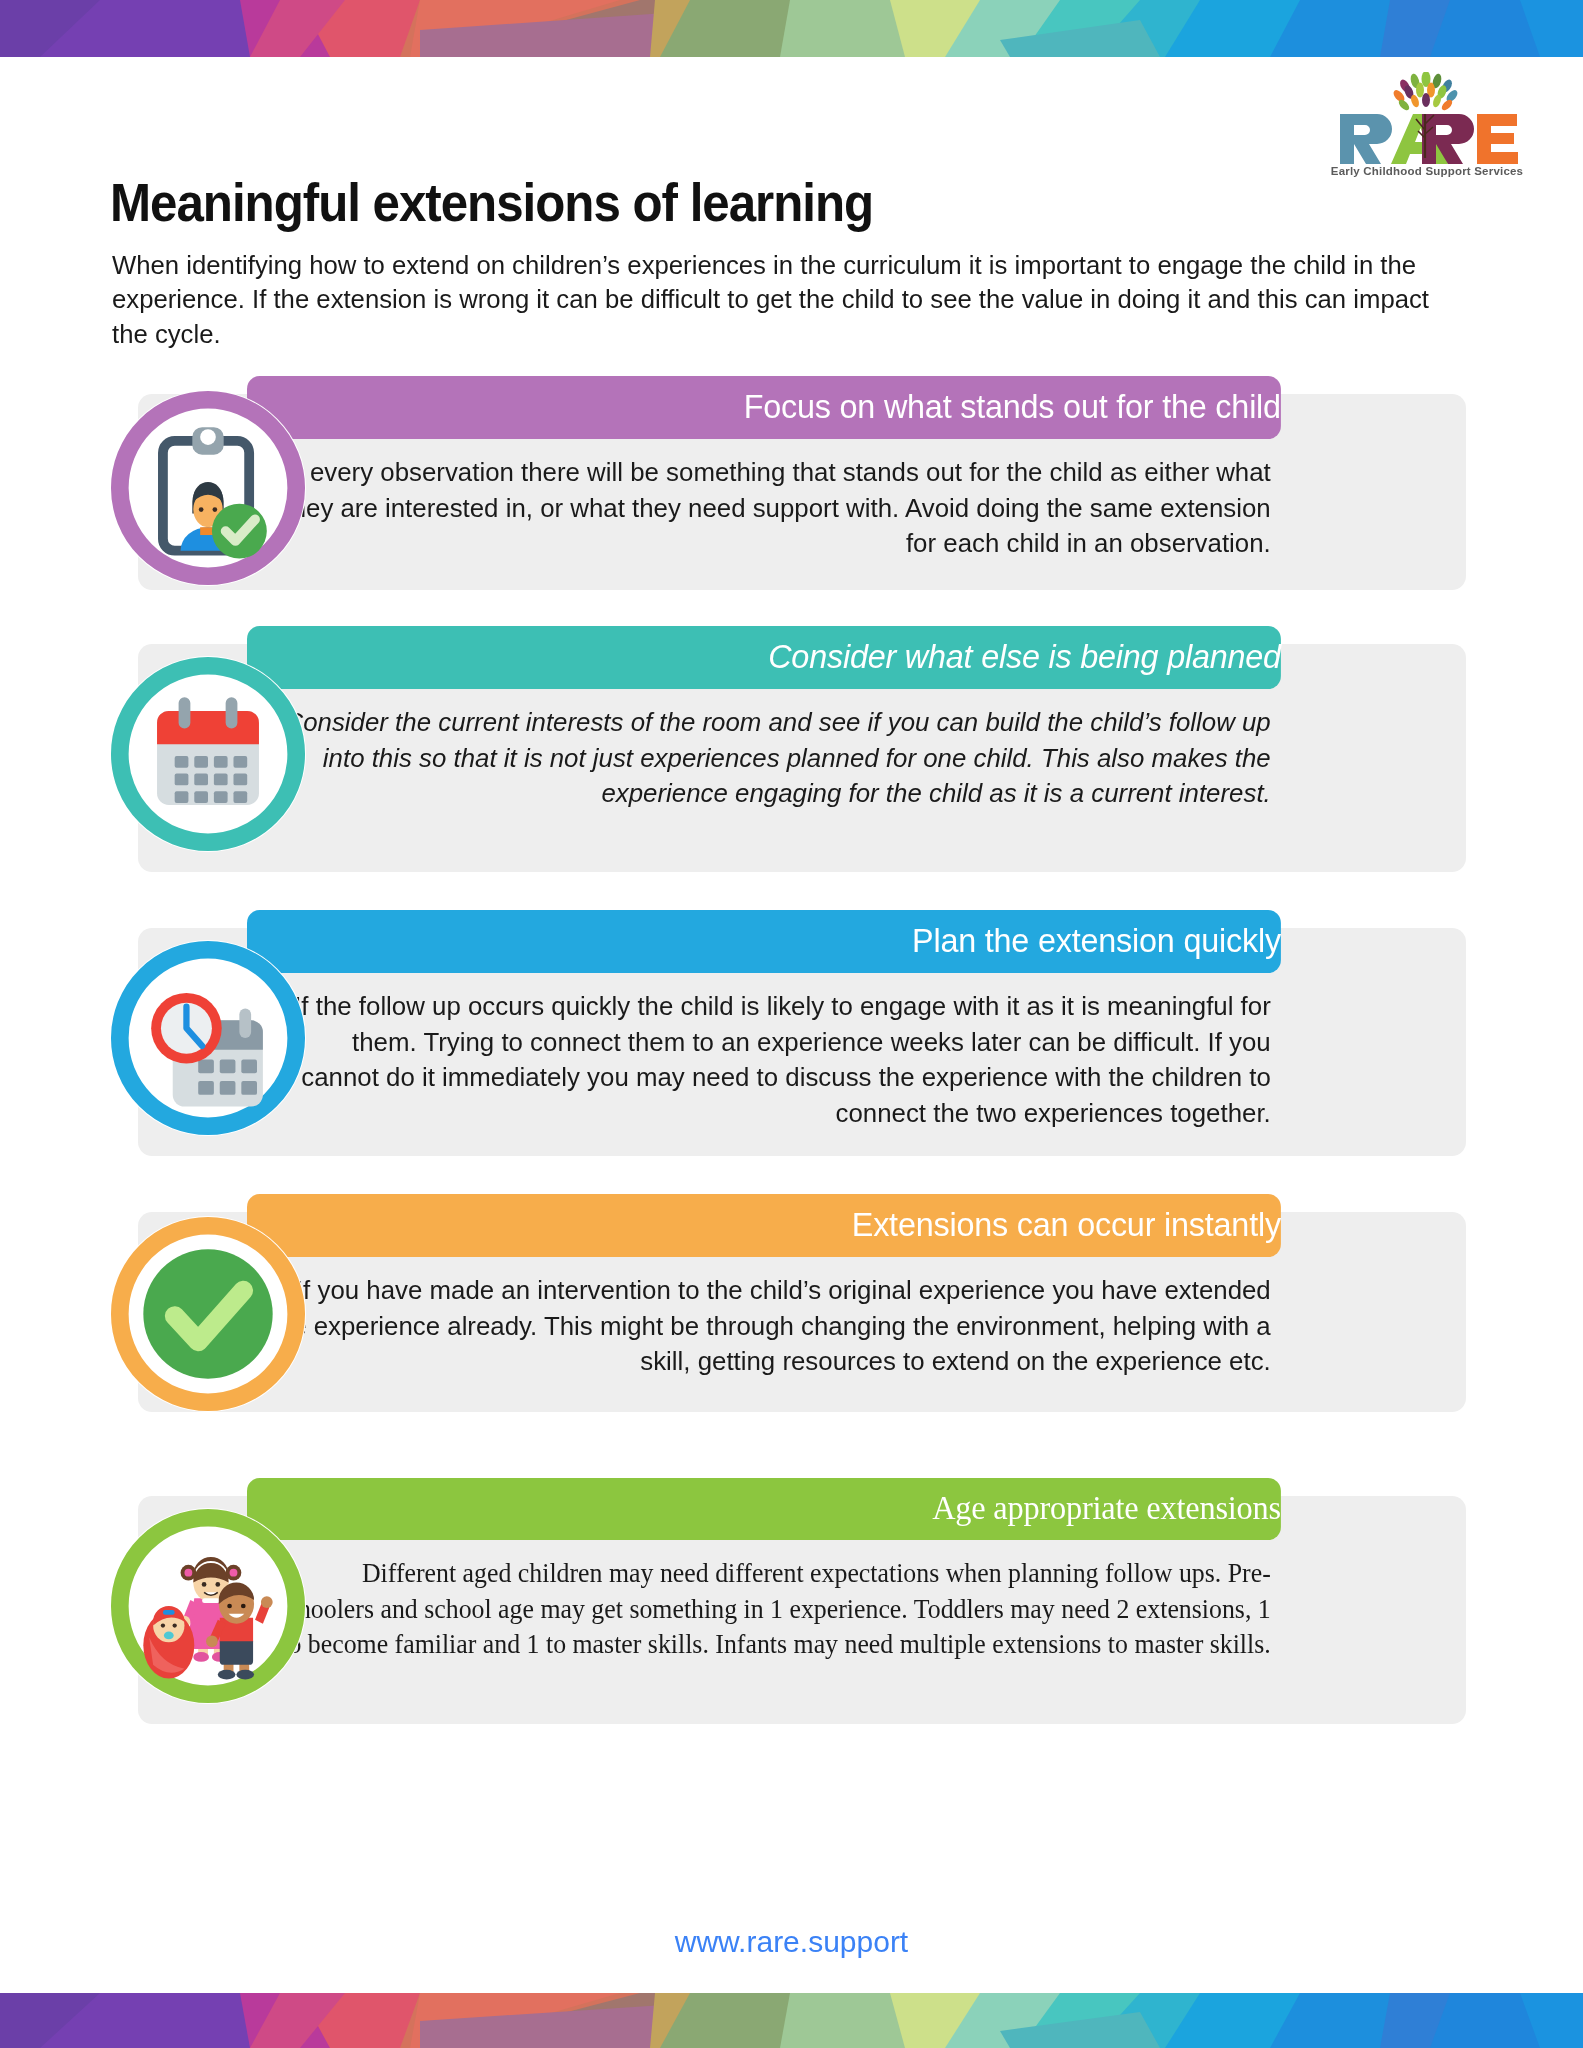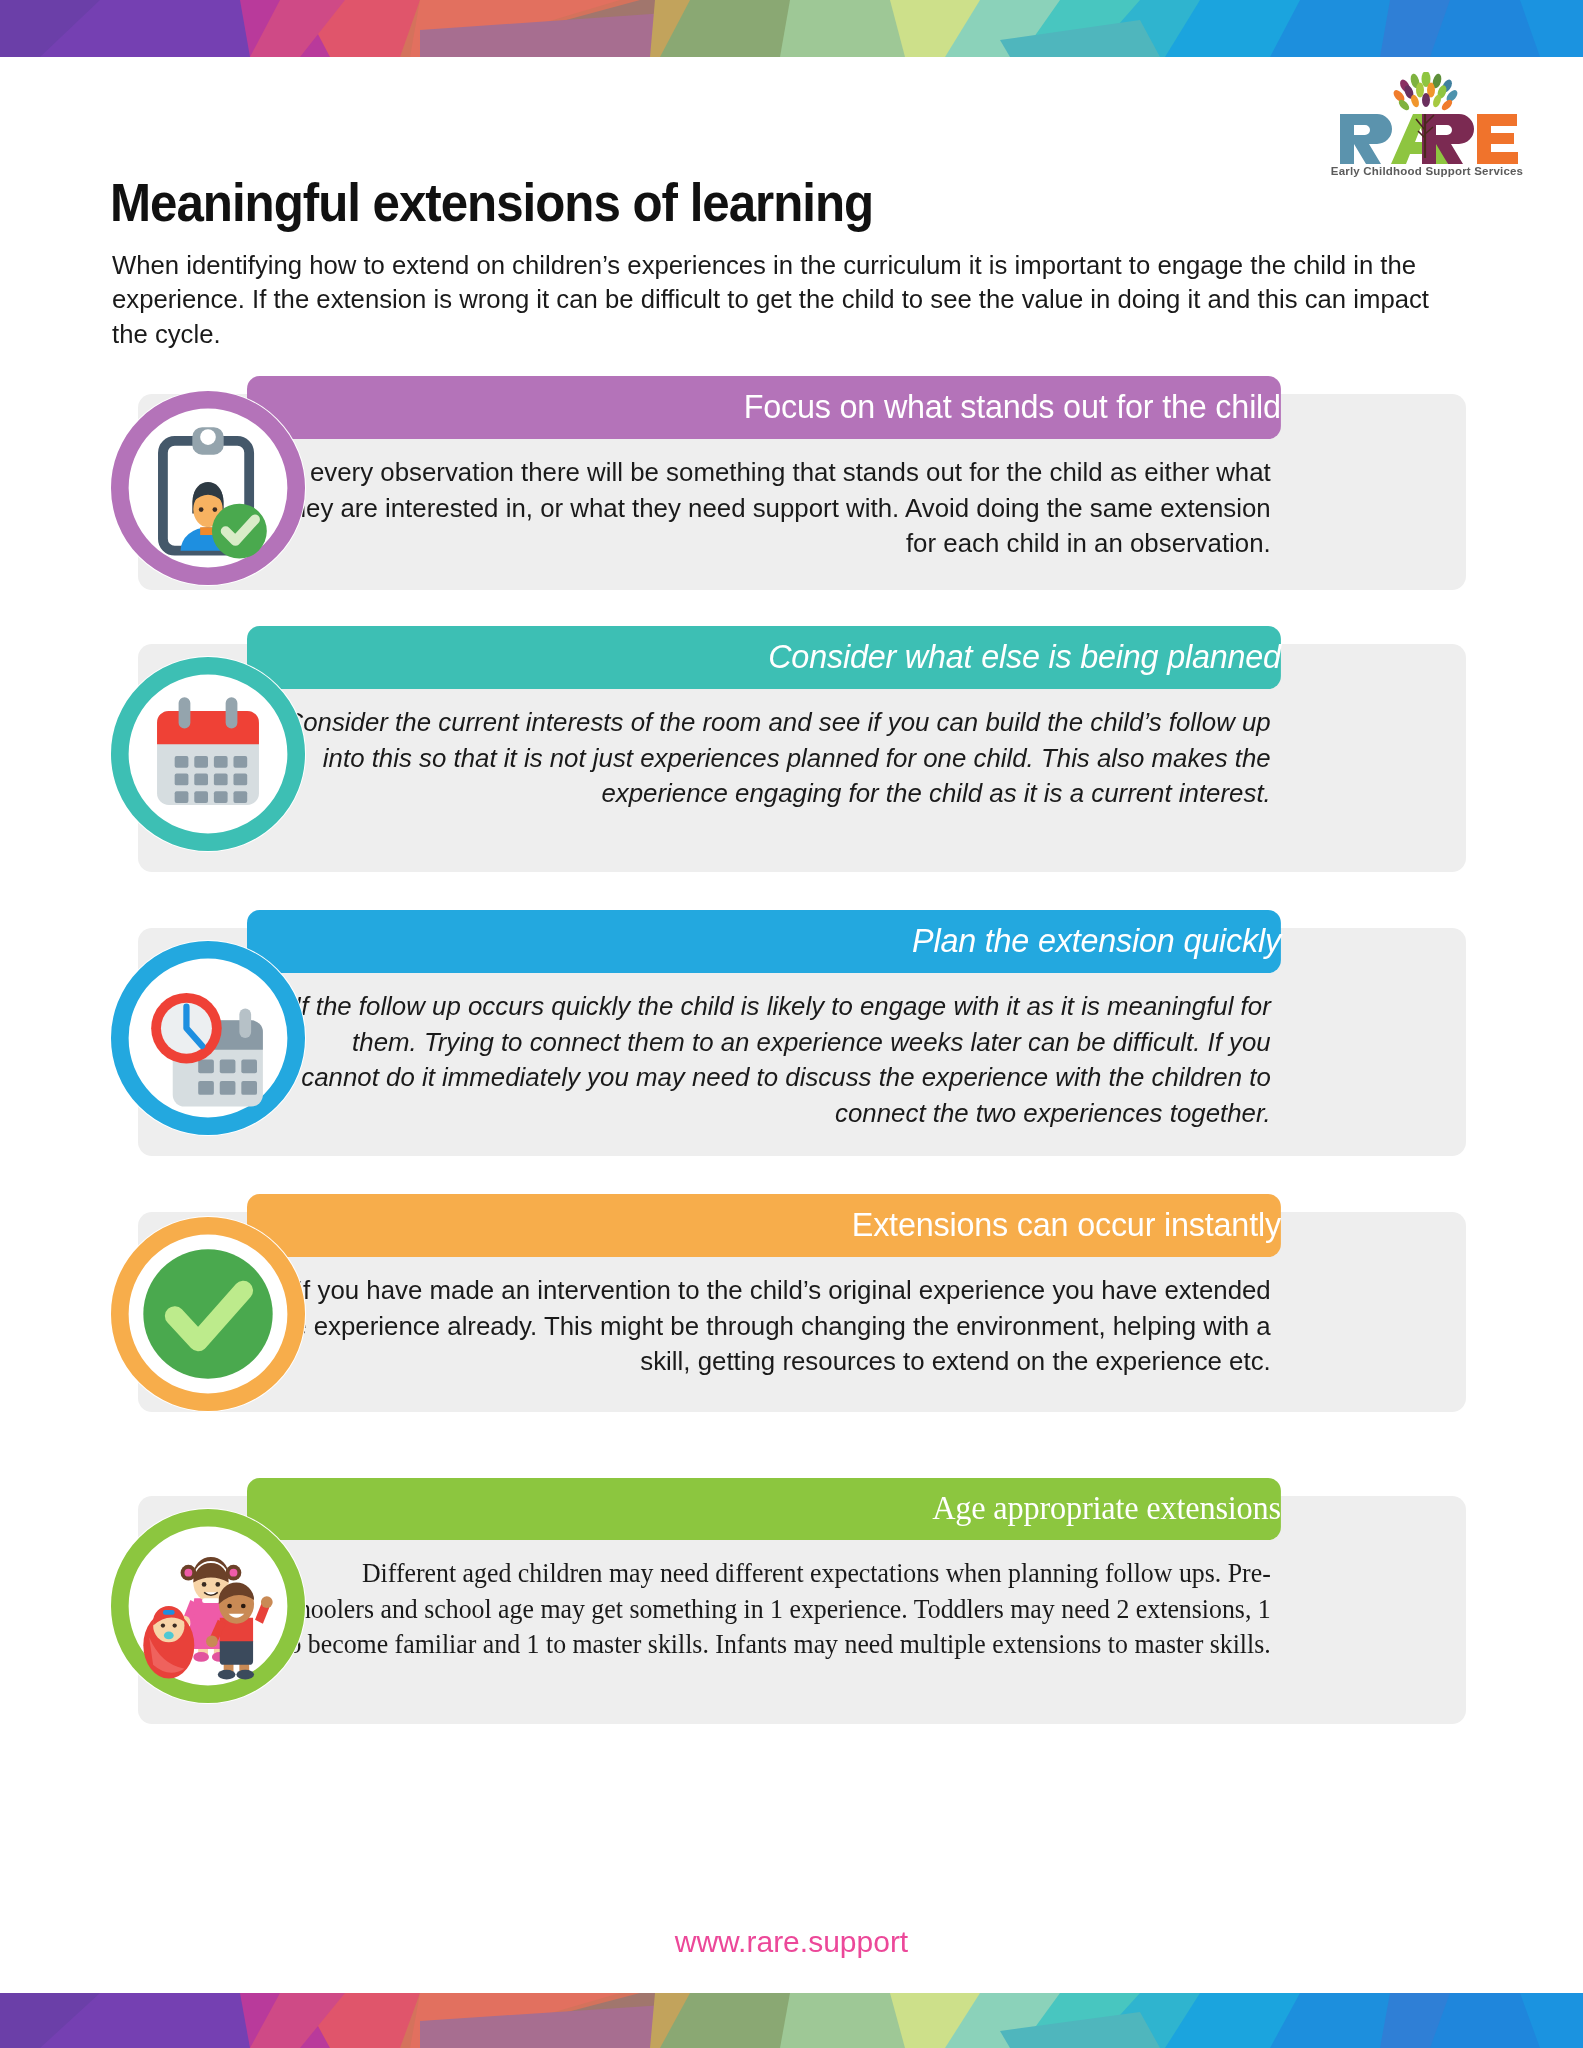--- a/index.html
+++ b/index.html
@@ -125,21 +125,21 @@
   .icon-ring svg { display: block; width: 196px; height: 196px; }
 
   
   .footer-url {
     position: absolute;
     top: 1925px;
     left: 0;
     width: 1583px;
     text-align: center;
     font-size: 30px;
-    color: #ec4899;
+    color: #3b82f6;
   }
 </style>
 </head>
 <body>
 
 <div class="poly-band top">
   <svg viewBox="0 0 1583 57" preserveAspectRatio="none">
     <rect x="0" y="0" width="1583" height="57" fill="#7a3fb0"></rect>
     <polygon points="0,0 120,0 60,57 0,57" fill="#6b3fa8"></polygon>
     <polygon points="100,0 290,0 270,57 40,57" fill="#7540b2"></polygon>
@@ -255,21 +255,21 @@
           <rect x="63" y="60" width="7" height="6" rx="1"></rect>
           <rect x="33" y="69" width="7" height="6" rx="1"></rect>
           <rect x="43" y="69" width="7" height="6" rx="1"></rect>
           <rect x="53" y="69" width="7" height="6" rx="1"></rect>
           <rect x="63" y="69" width="7" height="6" rx="1"></rect>
         </g>
       </svg>
     </div>
   </div>
 
-  <div class="section" style="height:258px;font-style:italic;">
+  <div class="section" style="height:258px;">
     <div class="panel" style="height:228px;"></div>
     <div class="head-bar" style="background:#23a8df;">Plan the extension quickly</div>
     <div class="body-text">If the follow up occurs quickly the child is likely to engage with it as it is meaningful for them. Trying to connect them to an experience weeks later can be difficult. If you cannot do it immediately you may need to discuss the experience with the children to connect the two experiences together.</div>
     <div class="icon-ring" style="top:30px;">
       <svg viewBox="0 0 100 100">
         <circle cx="50" cy="50" r="45" fill="none" stroke="#23a8df" stroke-width="9"></circle>
         <circle cx="50" cy="50" r="40" fill="#ffffff"></circle>
         <rect x="32" y="41" width="46" height="44" rx="6" fill="#d6dde0"></rect>
         <path d="M32 47 a6 6 0 0 1 6 -6 h34 a6 6 0 0 1 6 6 v9 h-46 z" fill="#8a9aa5"></path>
         <rect x="66" y="35" width="6" height="15" rx="3" fill="#b6c1c7"></rect>

